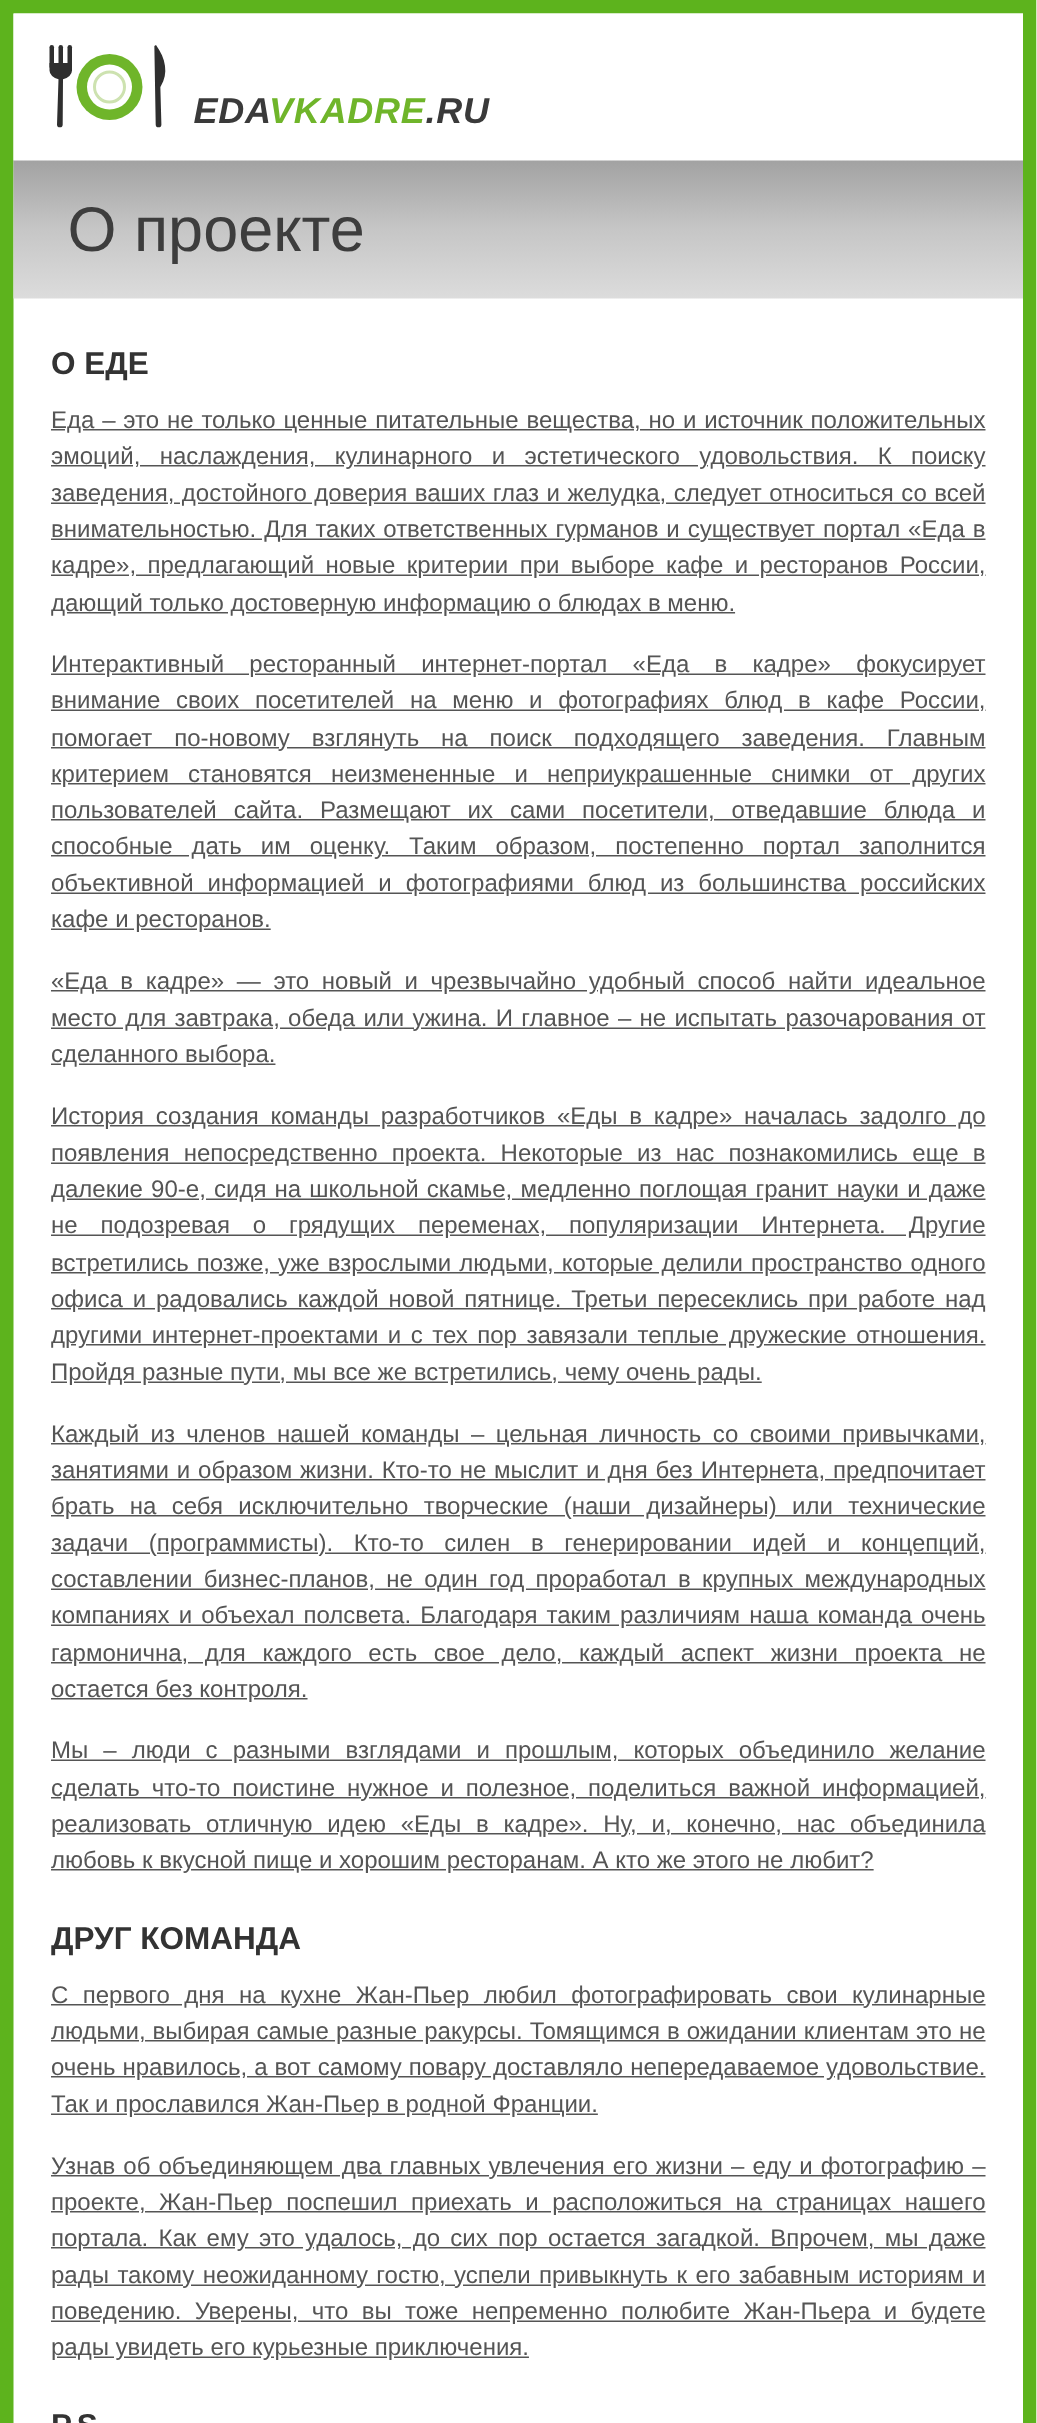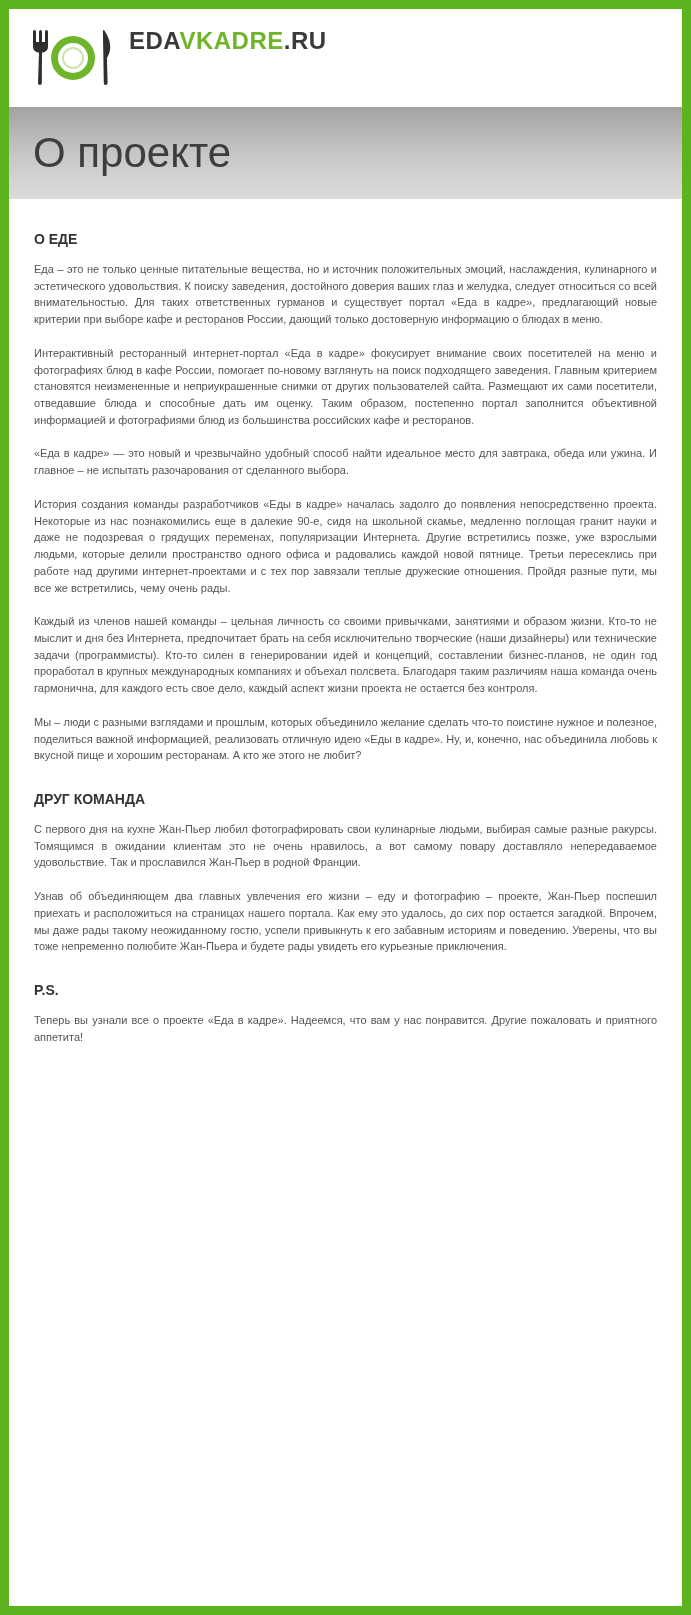--- a/index.html
+++ b/index.html
@@ -21,62 +21,64 @@
 
   .site-header{
     display:flex;
     align-items:center;
     padding:14px 18px;
     height:98px;
     background:#ffffff;
   }
   .logo{
     display:flex;
-    align-items:flex-start;
+    align-items:flex-end;
     text-decoration:none;
     cursor:pointer;
+    font-style:italic;
   }
   .logo svg{display:block;}
   .logo-text{
     font-size:24px;
     font-weight:bold;
     letter-spacing:.5px;
     margin-left:10px;
     color:#3a3a3a;
     white-space:nowrap;
   }
   .logo-text .green{color:var(--accent-green,#6fb52a);}
 
   .banner{
     height:92px;
     display:flex;
     align-items:center;
-    padding:0 24px;
+    padding:0 36px;
     background:linear-gradient(to bottom,#a2a2a2 0%,#c6c6c6 50%,#dcdcdc 100%);
   }
   .banner h1{
     font-size:42px;
     font-weight:400;
     color:#3d3d3d;
   }
 
   .content{padding:26px 25px 34px 25px;}
   .section-heading{
-    font-size:14px;
+    font-size:21px;
     font-weight:bold;
     color:var(--heading-color,#333333);
     margin:27px 0 14px 0;
   }
   .section-heading.first{margin-top:6px;}
   .content p{
-    font-size:11px;
+    font-size:16px;
     line-height:1.52;
     color:var(--body-color,#555555);
     text-align:justify;
     margin:0 0 17px 0;
+    text-decoration:underline;
   }
   .fork-knife{fill:#2f2f2f;}
   .plate-ring{fill:var(--accent-green,#6fb52a);}
 </style>
 </head>
 <body>
 
 <div class="page">
 
   <header class="site-header">

